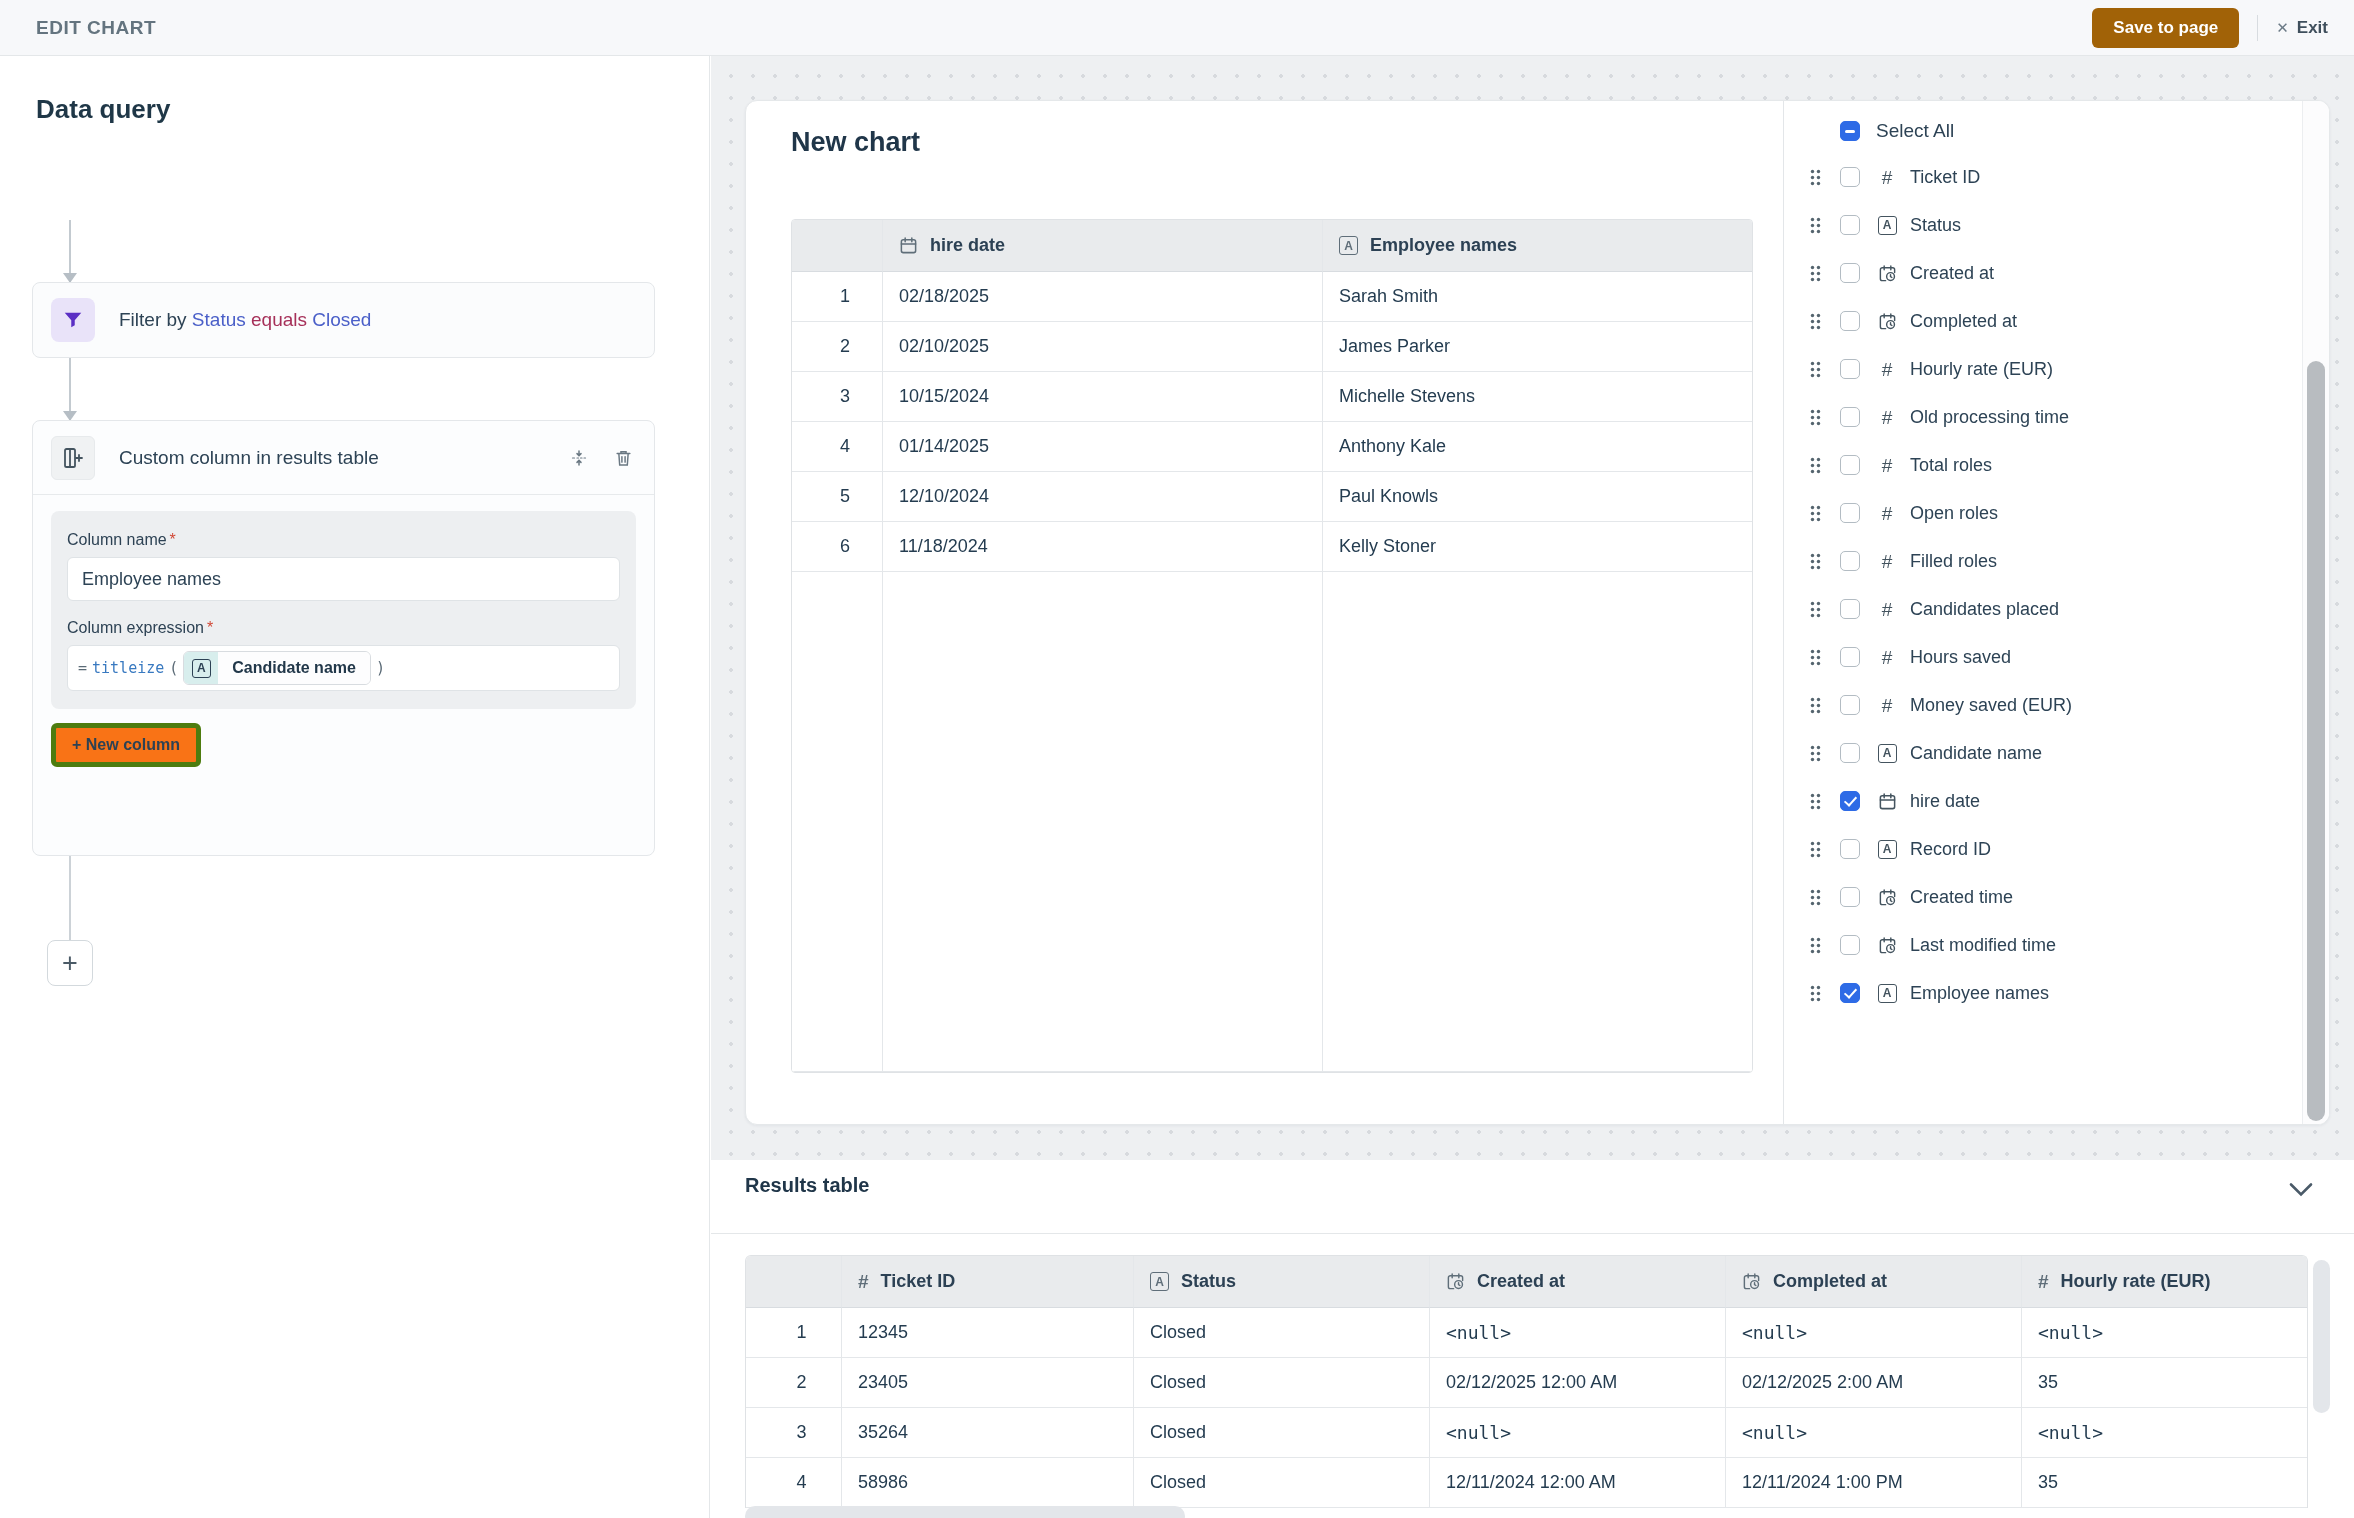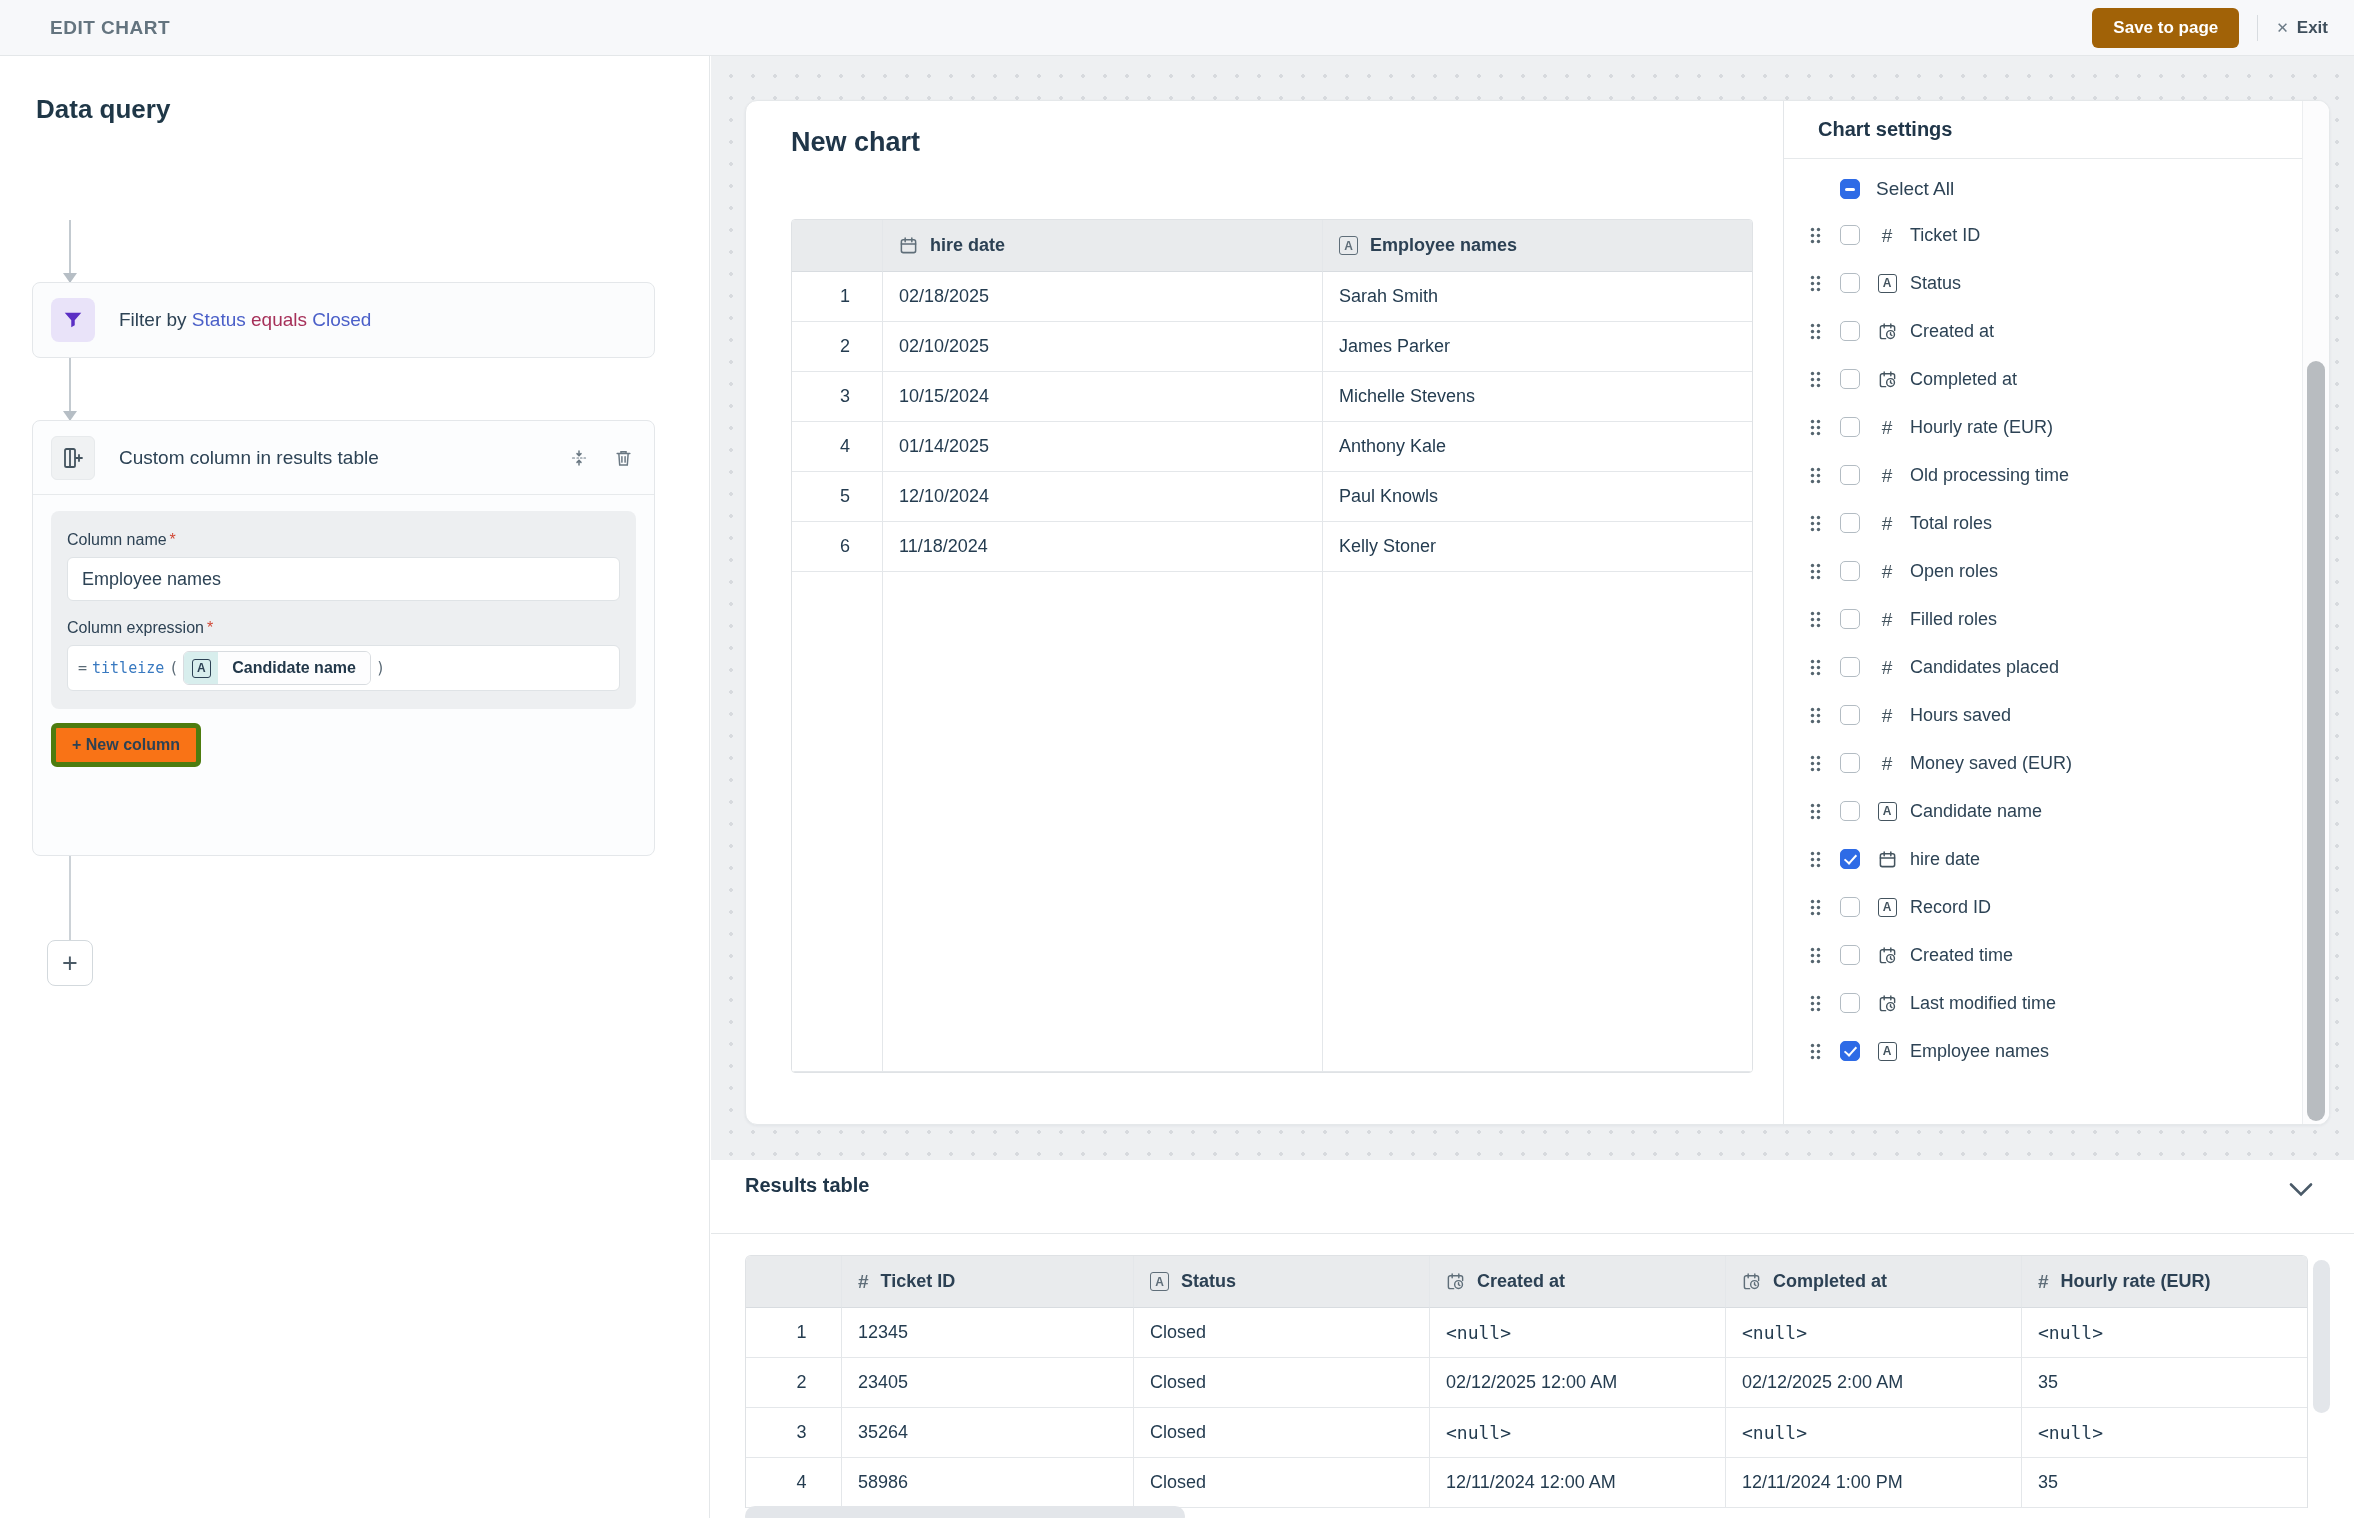--- a/index.html
+++ b/index.html
@@ -11,21 +11,21 @@
     overflow: hidden;
     color: #2d4355;
   }
 
   
   .topbar {
     position: absolute; top:0; left:0; width:2354px; height:56px;
     background:#f7f8fa; border-bottom:1px solid #e4e7e9;
     display:flex; align-items:center; z-index:30;
   }
-  .topbar-title { margin-left:50px; font-size:19px; font-weight:bold; color:#64747f; letter-spacing:.5px; }
+  .topbar-title { margin-left:36px; font-size:19px; font-weight:bold; color:#64747f; letter-spacing:.5px; }
   .topbar-right { margin-left:auto; margin-right:26px; display:flex; align-items:center; gap:18px; }
   .save-btn { background:#a16207; color:#fff; font-weight:bold; font-size:17px;
     padding:10px 21px; border-radius:6px; border:none; cursor:pointer; }
   .vdiv { width:1px; height:26px; background:#d8dce0; }
   .exit-btn { background:none; border:none; font-size:17px; font-weight:bold; color:#3f4f5c;
     display:flex; align-items:center; gap:8px; cursor:pointer; font-family:inherit; }
   .exit-x { color:#6b7a86; font-size:15px; font-weight:normal; }
 
   
   .left-panel { position:absolute; top:56px; left:0; width:710px; height:1462px;
@@ -323,21 +323,20 @@
                 <td class="rownum-filler"></td>
                 <td class="filler"></td>
                 <td class="filler"></td>
               </tr>
             </tbody>
           </table>
       </div>
     </div>
 
     <div class="settings">
-      <div class="settings-header">Chart settings</div>
       <div class="settings-body">
         <div class="selectall-row">
           <span class="cbx indeterminate"></span>
           <span class="selectall-label">Select All</span>
         </div>
         <div id="settings-list">
             <div class="field-row">
               <span class="drag">
                 <svg width="11" height="17" viewBox="0 0 11 17" fill="currentColor">
                   <circle cx="2.5" cy="2.5" r="1.7"></circle>

